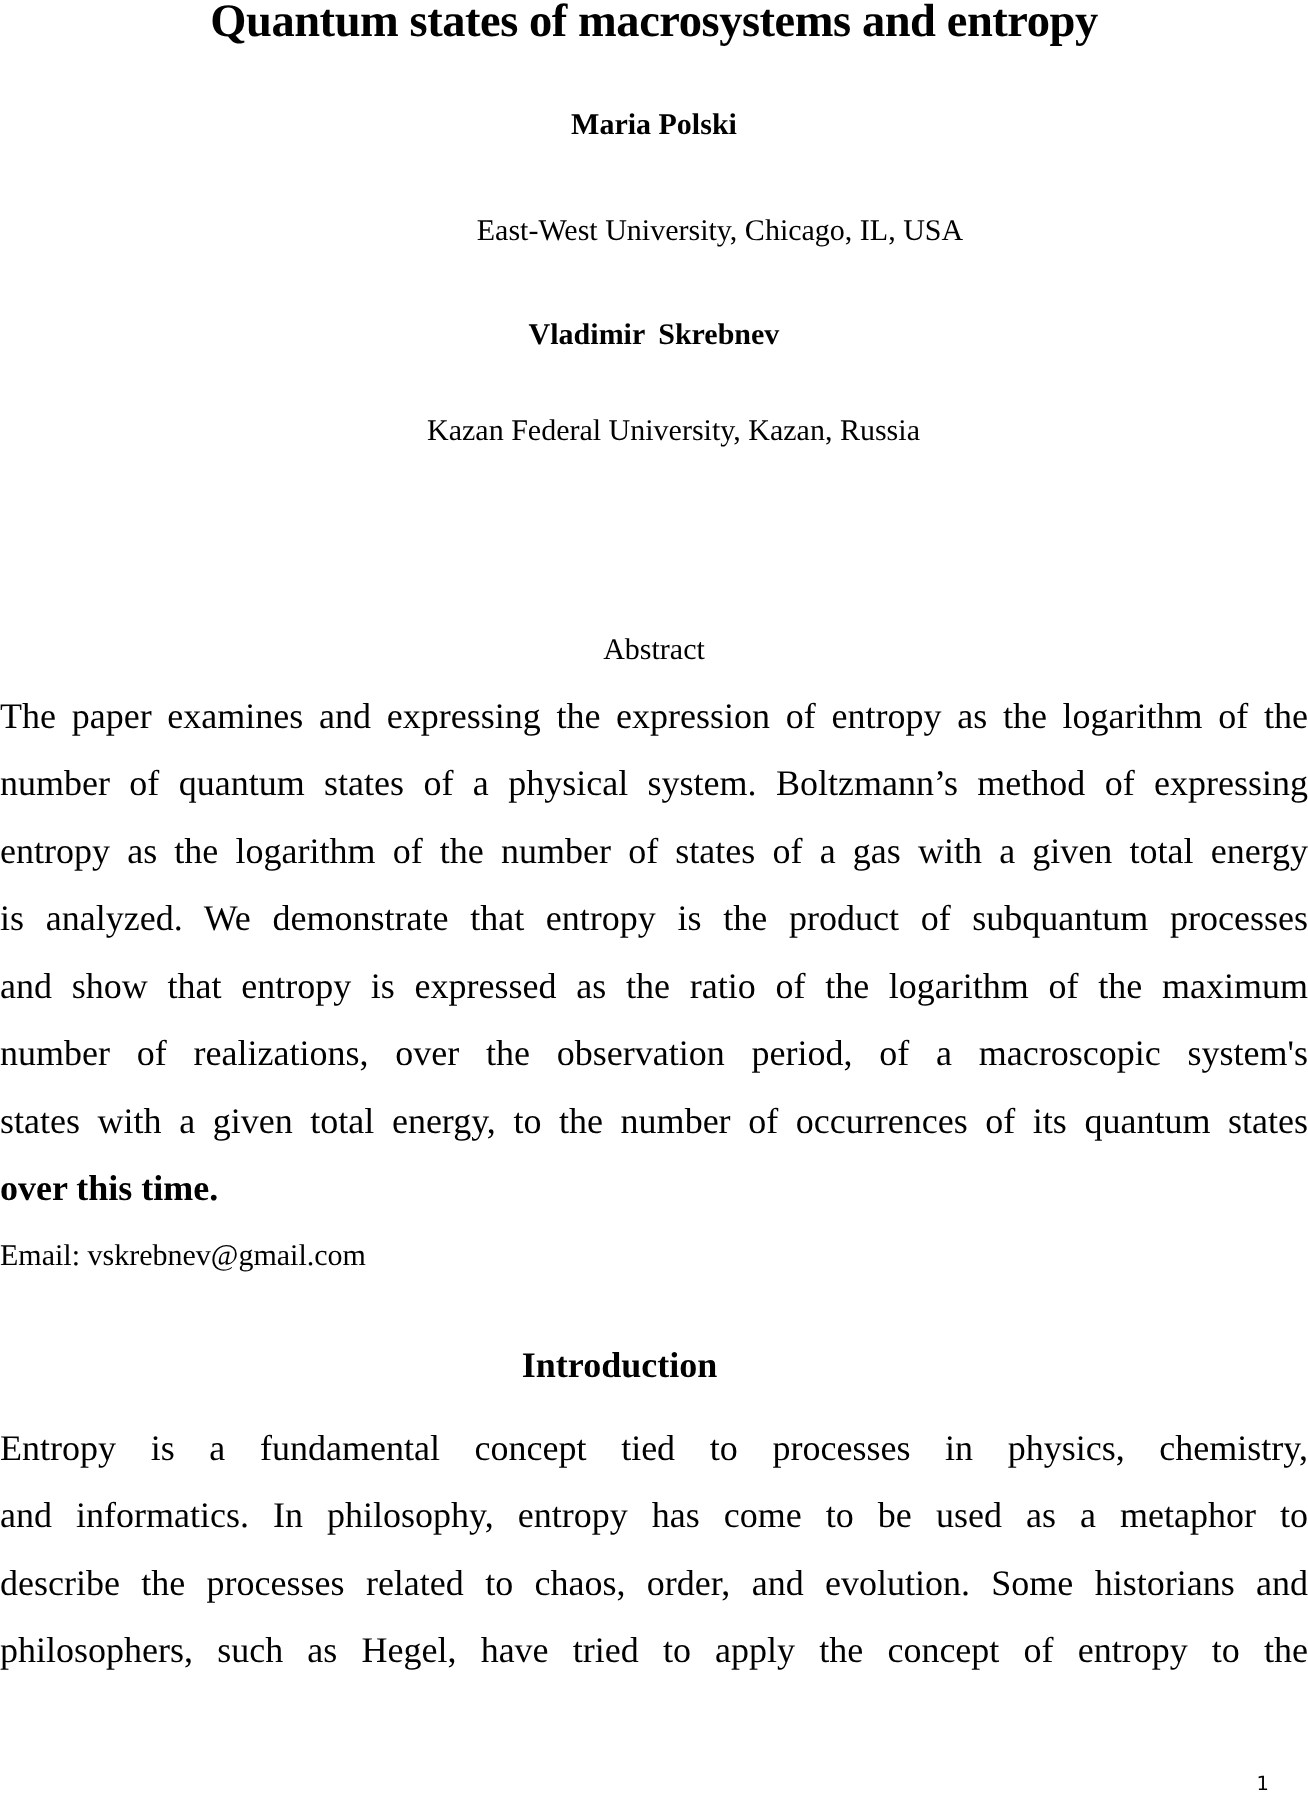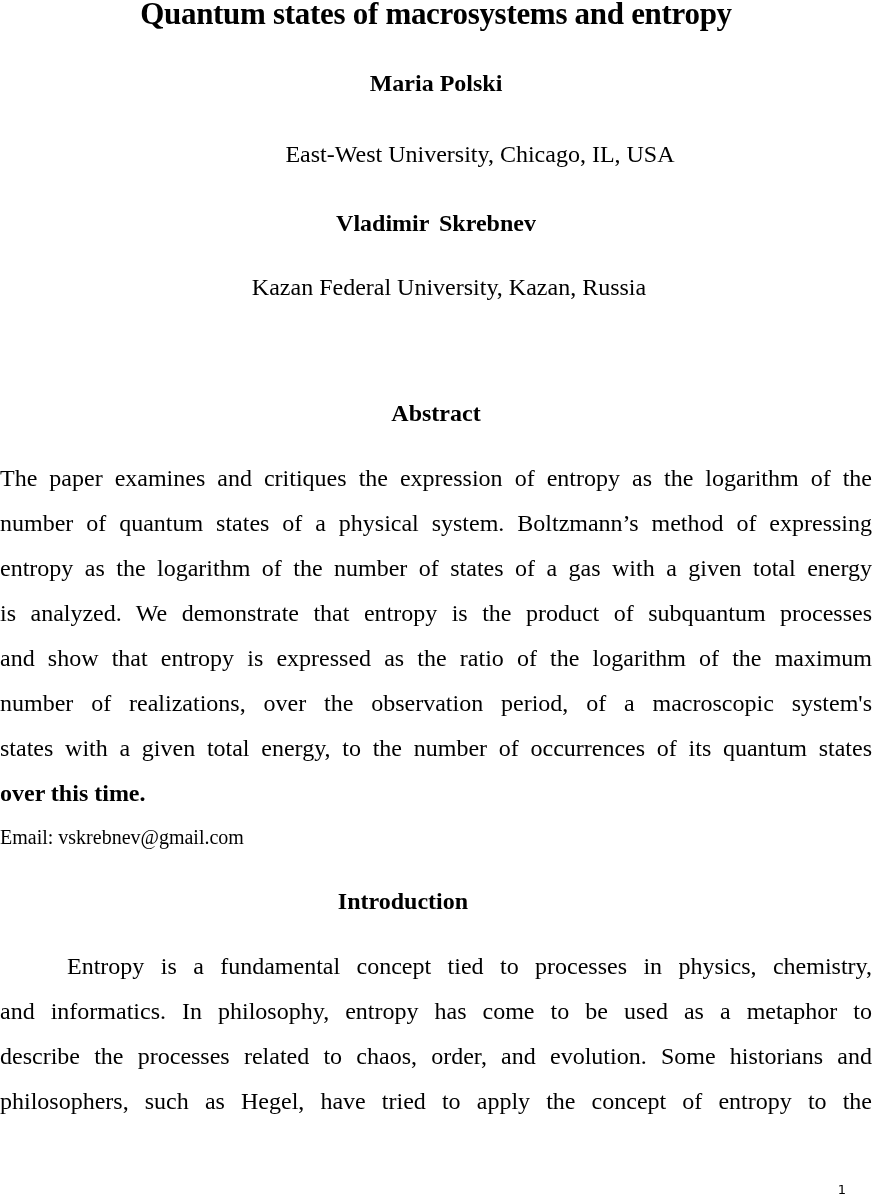--- a/index.html
+++ b/index.html
@@ -32,30 +32,30 @@
       font-size: 31px;
       line-height: 36px;
       letter-spacing: -0.3px;
       margin: 0;
     }
     .center-line {
       position: absolute;
       left: 0;
       width: 872px;
       text-align: center;
-      font-size: 24px;
+      font-size: 20px;
       line-height: 30px;
       margin: 0;
     }
     .bold { font-weight: bold; }
     .author1 { top: 68px; }
     .affil1  { top: 139px; padding-left: 44px; }
     .author2 { top: 208px; word-spacing: 4px; }
     .affil2  { top: 272px; padding-left: 13px; }
-    .abstract-heading { top: 398px; font-weight: bold; }
+    .abstract-heading { top: 418px; font-weight: normal; }
 
     .para {
       position: absolute;
       left: 0;
       width: 872px;
       margin: 0;
       font-size: 24px;
       line-height: 45px;
       text-align: justify;
     }
@@ -81,24 +81,24 @@
     }
     .intro-heading {
       position: absolute;
       left: 0;
       top: 886px;
       width: 806px;
       text-align: center;
       font-size: 24px;
       line-height: 30px;
       font-weight: bold;
-      margin: 0;
+      margin: 10px;
     }
     .intro-body { top: 944px; }
-    .intro-body .indent { padding-left: 67px; }
+    .intro-body .indent { }
     .page-number {
       position: absolute;
       right: 12px;
       top: 1182px;
       font-family: "DejaVu Sans", "Liberation Sans", sans-serif;
       font-size: 13px;
       line-height: 16px;
       color: #000000;
     }
   </style>
@@ -111,21 +111,21 @@
 
   <p class="center-line bold author1">Maria Polski</p>
   <p class="center-line affil1">East-West University, Chicago, IL, USA</p>
 
   <p class="center-line bold author2">Vladimir  Skrebnev</p>
   <p class="center-line affil2">Kazan Federal University, Kazan, Russia</p>
 
   <h2 class="center-line abstract-heading">Abstract</h2>
 
   <div class="para abstract-body">
-    <span class="ln">The paper examines and critiques the expression of entropy as the logarithm of the</span>
+    <span class="ln">The paper examines and expressing the expression of entropy as the logarithm of the</span>
     <span class="ln">number of quantum states of a physical system. Boltzmann’s method of expressing</span>
     <span class="ln">entropy as the logarithm of the number of states of a gas with a given total energy</span>
     <span class="ln">is analyzed. We demonstrate that entropy is the product of subquantum processes</span>
     <span class="ln">and show that entropy is expressed as the ratio of the logarithm of the maximum</span>
     <span class="ln">number of realizations, over the observation period, of a macroscopic system's</span>
     <span class="ln">states with a given total energy, to the number of occurrences of its quantum states</span>
     <span class="ln last">over this time.</span>
   </div>
 
   <p class="email">Email: vskrebnev@gmail.com</p>

